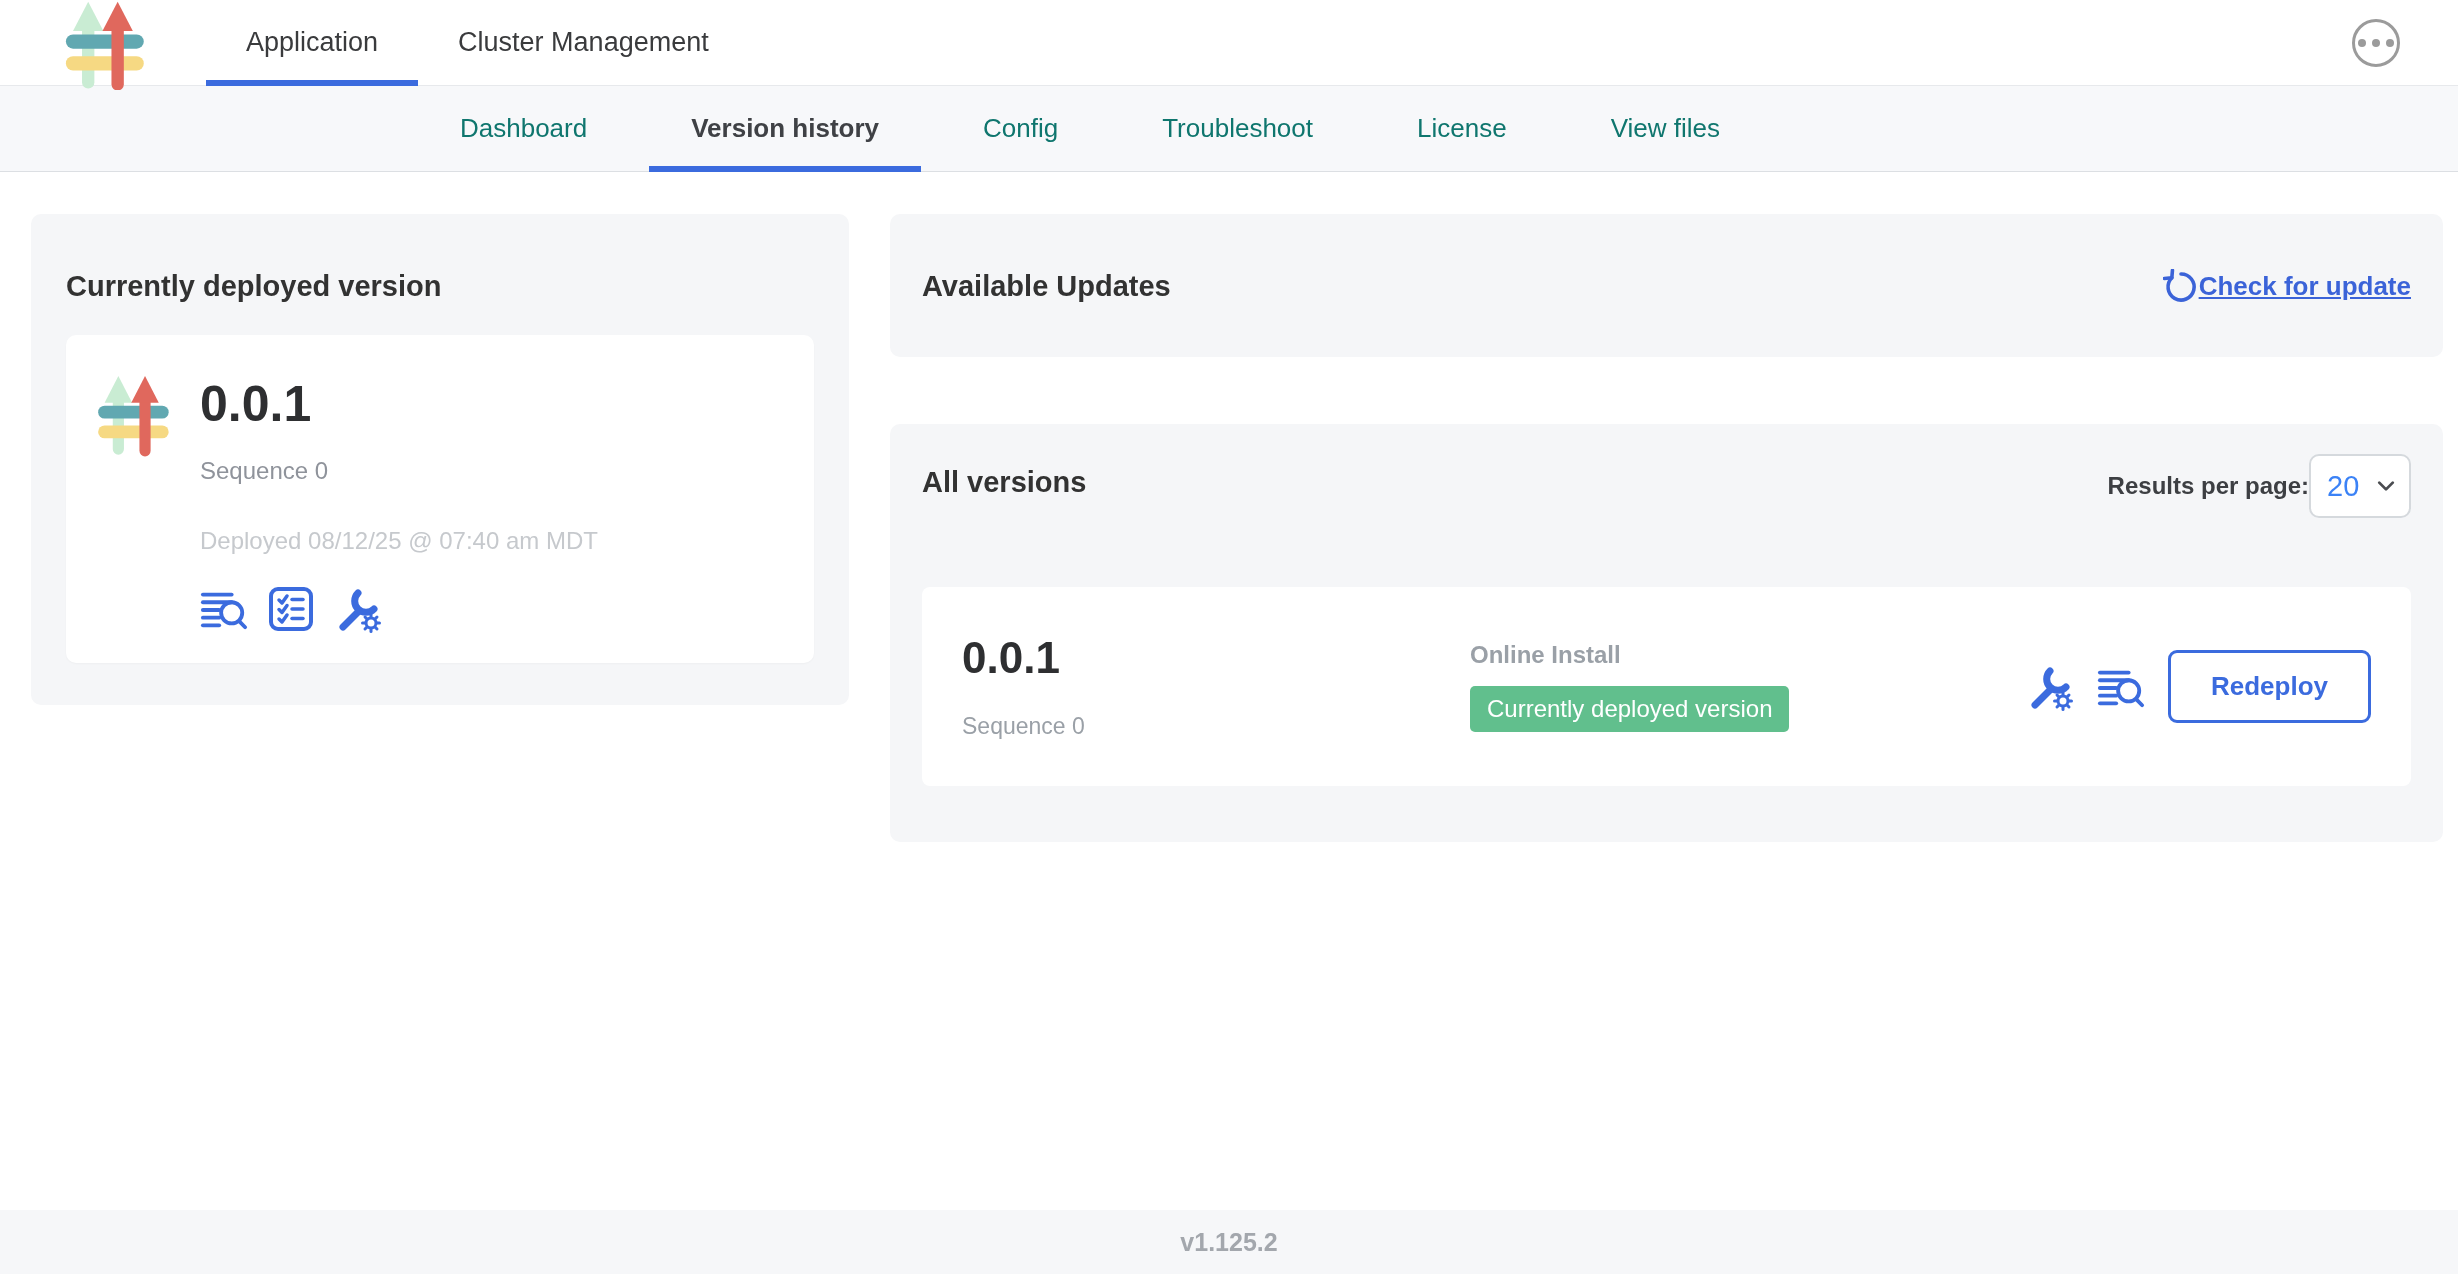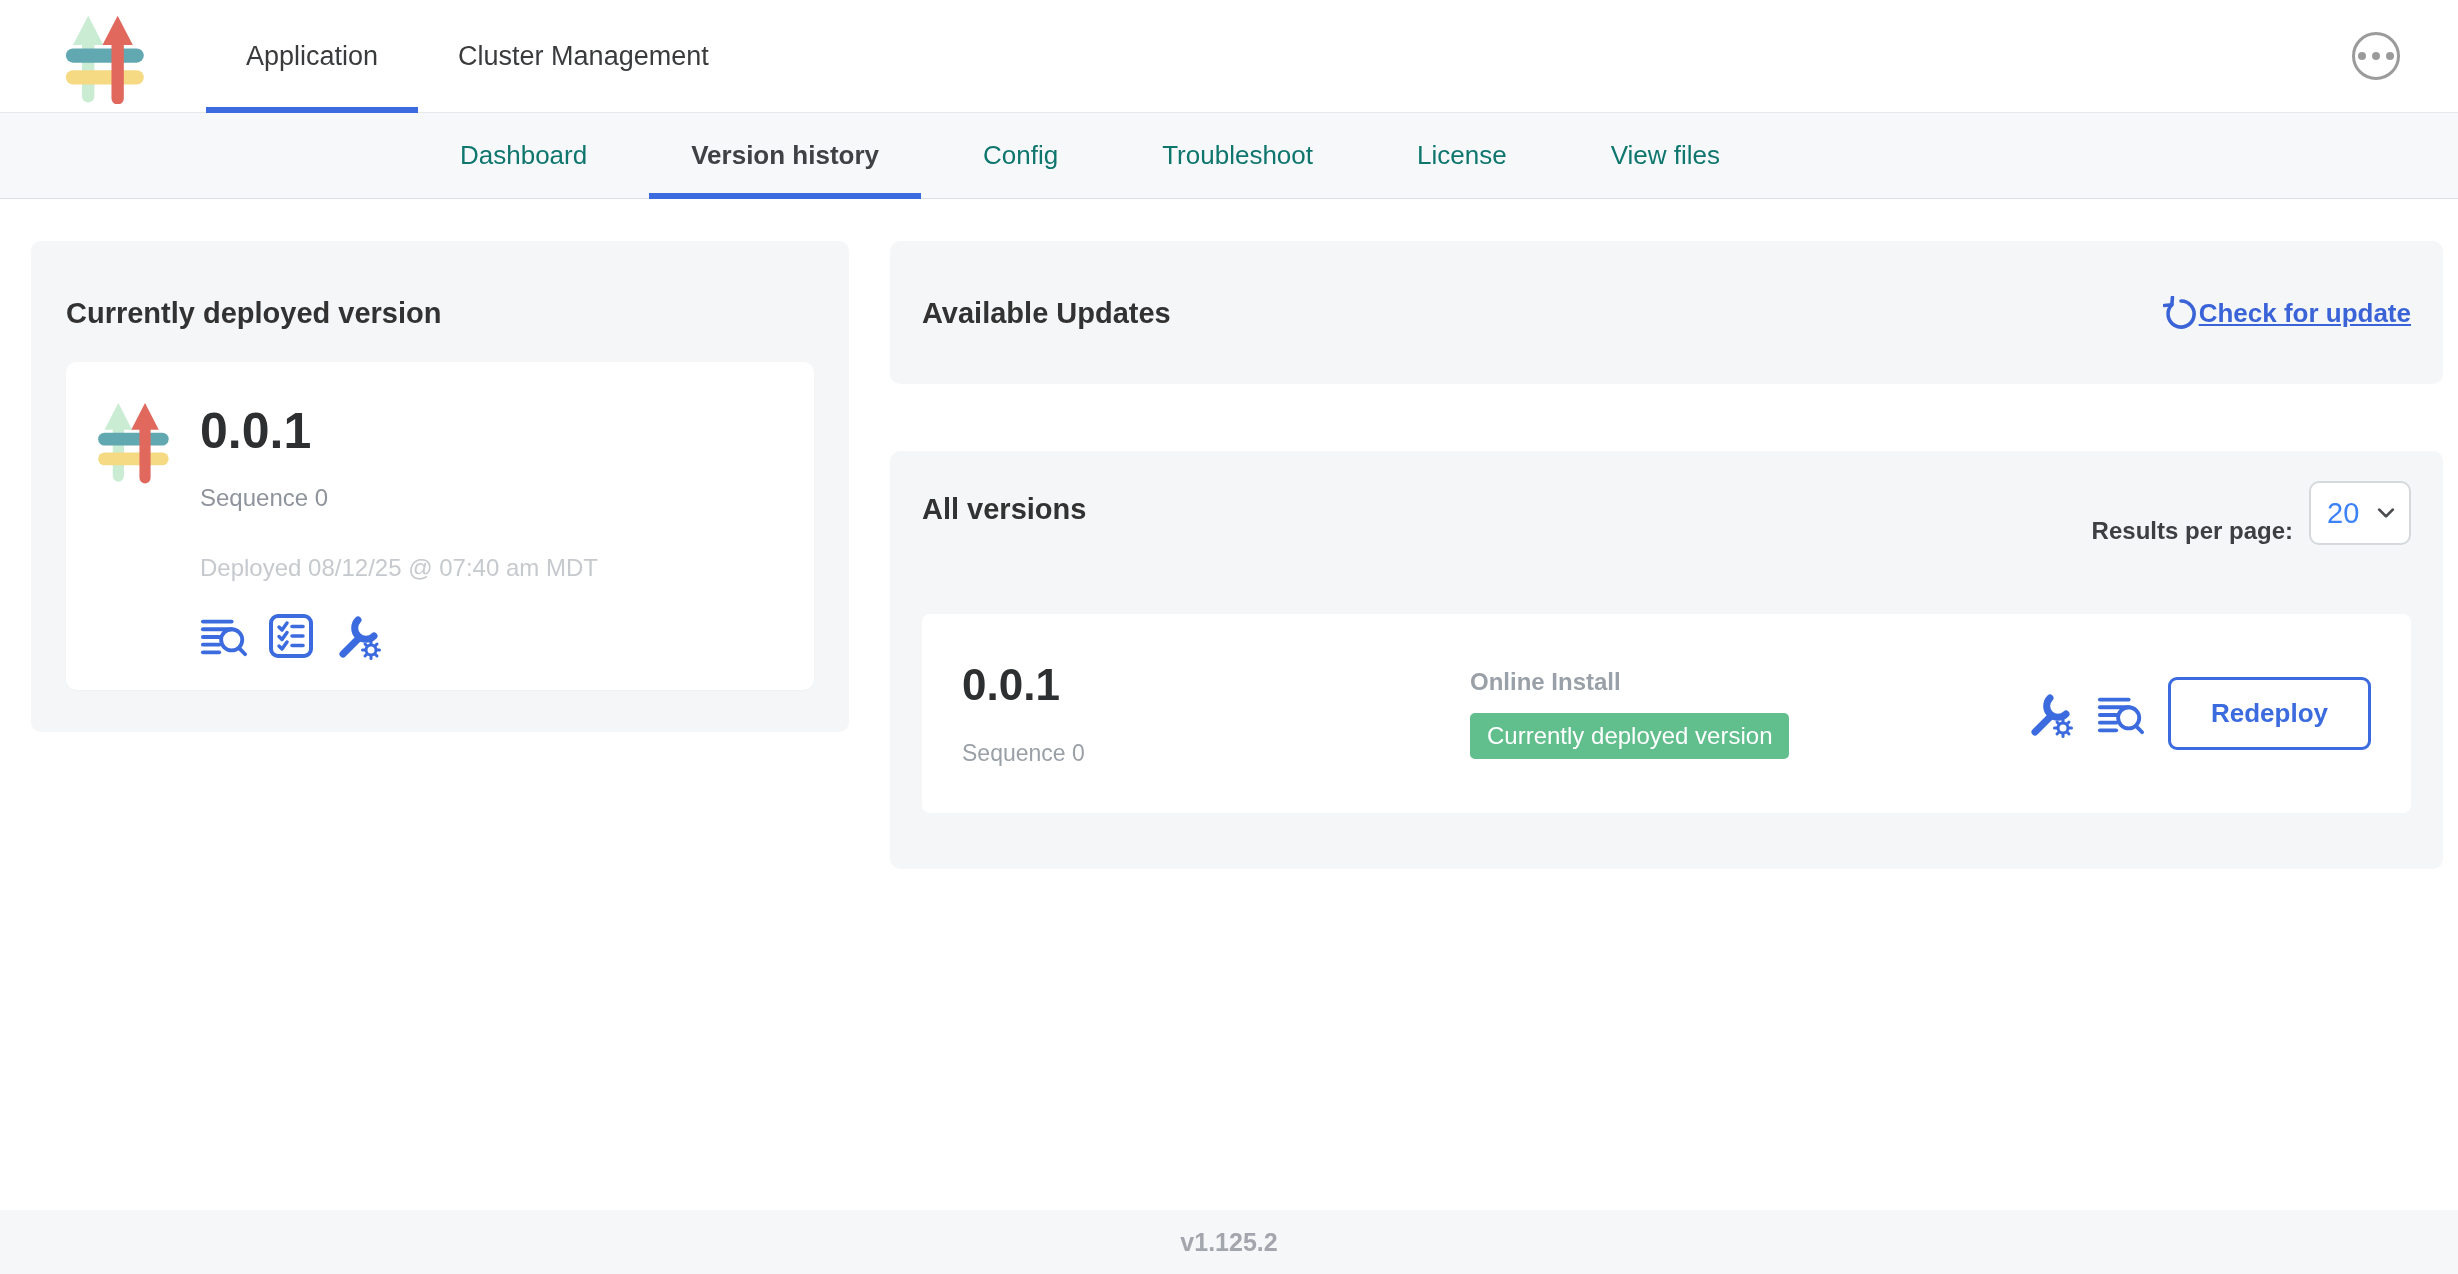--- a/index.html
+++ b/index.html
@@ -5,21 +5,21 @@
   * { box-sizing: border-box; }
   html,body { margin:0; padding:0; }
   body {
     width:2458px; height:1274px; position:relative; overflow:hidden;
     background:#ffffff; font-family:"Liberation Sans", sans-serif;
     -webkit-font-smoothing:antialiased;
   }
 
   
   .topnav {
-    height:113px; background:#fff; border-bottom:1px solid #e7e9ec;
+    height:86px; background:#fff; border-bottom:1px solid #e7e9ec;
     display:flex; align-items:stretch; padding:0 58px 0 60px;
   }
   .logo { align-self:center; width:102px; height:95px; margin-right:44px; flex:none; }
   .topnav-tabs { display:flex; align-items:stretch; }
   .topnav-tab {
     position:relative; display:flex; align-items:center; padding:0 40px;
     font-size:27px; color:#3a3b3d; cursor:pointer; white-space:nowrap;
   }
   .topnav-tab.active::after {
     content:""; position:absolute; left:0; right:0; bottom:-1px; height:6px; background:#3b6bde;
@@ -85,21 +85,21 @@
   .deploy-btn {
     margin-left:auto; background:#3b6bde; color:#fff; font-size:26px; font-weight:bold;
     padding:17px 36px; border:none; border-bottom:4px solid #2e54b6; border-radius:8px;
     cursor:pointer; font-family:inherit;
   }
 
   
   .versions-card { padding:30px 32px 56px; }
   .versions-header { display:flex; align-items:flex-start; justify-content:space-between; }
   .versions-card .card-title { margin-top:12px; }
-  .results-group { display:flex; align-items:flex-end; gap:16px; }
+  .results-group { display:flex; align-items:center; }
   .results-label { font-size:24px; font-weight:bold; color:#3d3f43; }
   .results-select {
     width:102px; height:64px; background:#fff; border:2px solid #d5d9dd; border-radius:10px;
     display:flex; align-items:center; justify-content:space-between; padding:0 14px 0 16px;
     font-size:29px; color:#3b82f6; cursor:pointer;
   }
   .results-select .chev { color:#4a4c50; display:flex; }
   .version-row {
     margin-top:64px; background:#fff; border-radius:8px; padding:46px 40px;
     display:flex; align-items:center;

